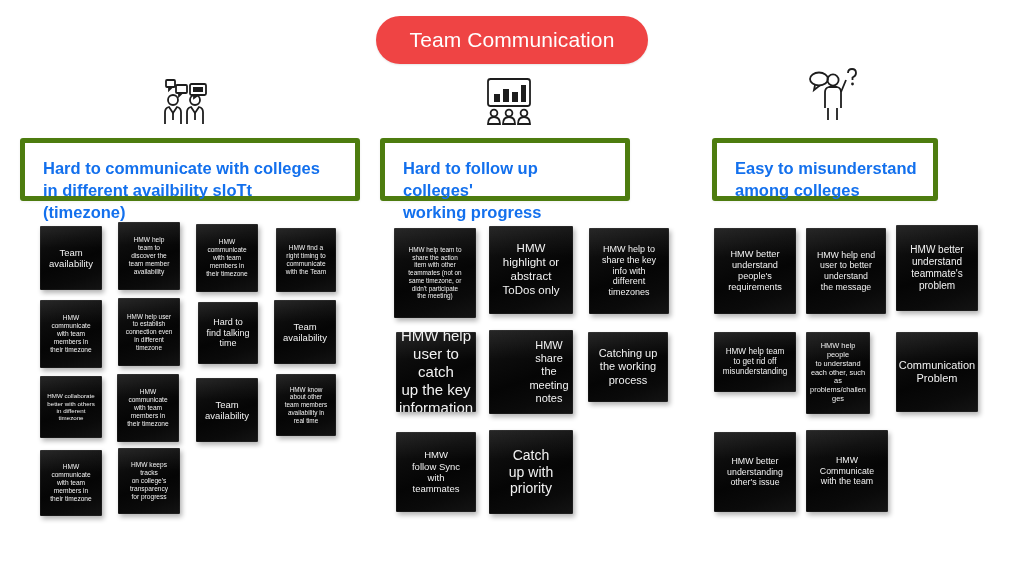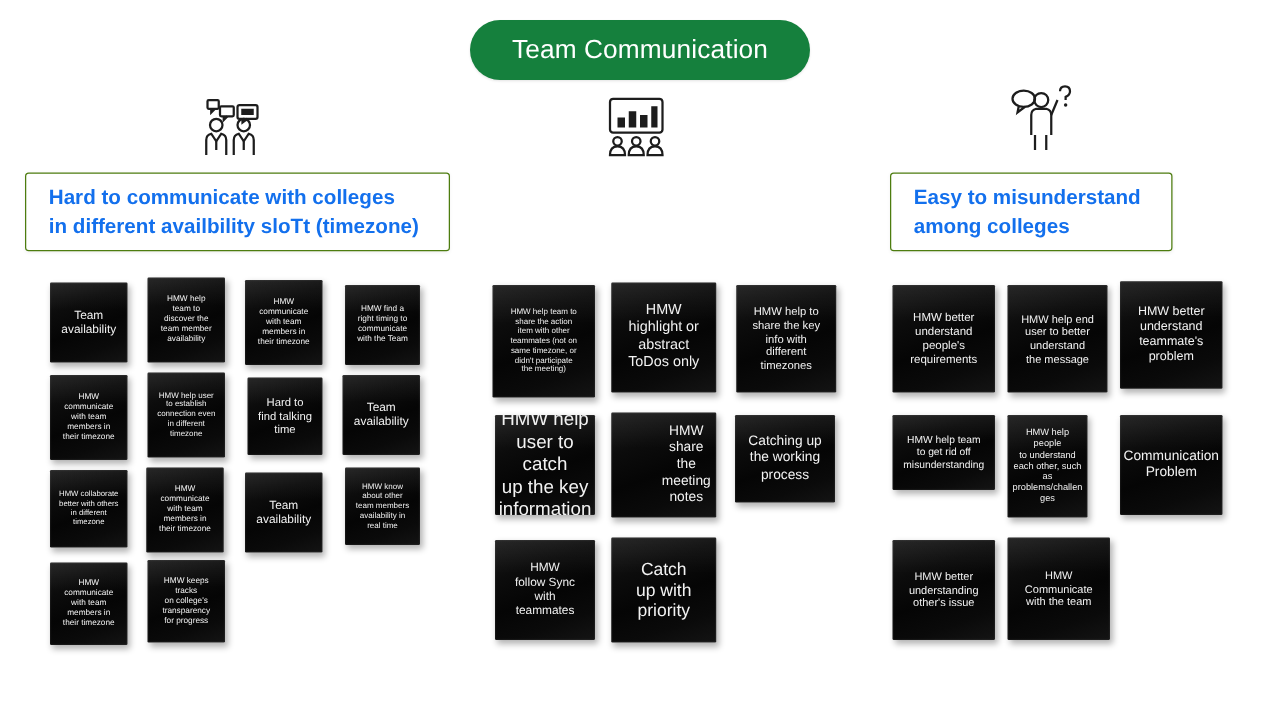--- a/index.html
+++ b/index.html
@@ -21,21 +21,21 @@
   }
 
   
   .title-pill {
     position: absolute;
     left: 376px;
     top: 16px;
     width: 272px;
     height: 48px;
     border-radius: 24px;
-    background: #15803d;
+    background: #ef4444;
     display: flex;
     align-items: center;
     justify-content: center;
     box-shadow: 0 1px 2px rgba(0,0,0,0.10);
   }
   .title-pill .title-text {
     color: #ffffff;
     font-size: 21px;
     font-weight: 400;
     letter-spacing: 0.1px;
@@ -52,27 +52,27 @@
     justify-content: center;
   }
   #icon-col1 { left: 150px; top: 76px; }
   #icon-col2 { left: 474px; top: 76px; }
   #icon-col3 { left: 798px; top: 70px; }
 
   
   .header-card {
     position: absolute;
     background: #ffffff;
-    border: 1px solid #4d7c0f;
+    border: 5px solid #4d7c0f;
     border-radius: 3px;
     box-shadow: 0 1px 3px rgba(0,0,0,0.06);
     box-sizing: border-box;
     padding: 14px 16px 14px 18px;
     display: flex;
-    align-items: center;
+    align-items: flex-start;
   }
   .header-card .header-text {
     color: #1370ed;
     font-size: 16.5px;
     font-weight: bold;
     line-height: 1.34;
     white-space: pre-line;
   }
   #hdr-col1 { left: 20px;  top: 138px; width: 340px; height: 63px; }
   #hdr-col2 { left: 380px; top: 138px; width: 250px; height: 63px; }
@@ -167,20 +167,24 @@
       <path d="M25 40 L25 52"></path>
       <path d="M34 40 L34 52"></path>
       <path d="M45 5 Q45 1 49 1 Q53 1 53 5 Q53 8 49.5 9.5 L49.5 12"></path>
       <circle cx="49.5" cy="16" r="1.4" fill="#1d1d1d" stroke="none"></circle>
     </svg>
   </div>
 
   <div class="header-card" id="hdr-col1">
     <span class="header-text">Hard to communicate with colleges
 in different availbility sloTt (timezone)</span>
+  </div>
+  <div class="header-card" id="hdr-col2">
+    <span class="header-text">Hard to follow up colleges'
+working progress</span>
   </div>
   <div class="header-card" id="hdr-col3">
     <span class="header-text">Easy to misunderstand
 among colleges</span>
   </div>
 
   <div id="notes-layer">
       <div class="note" style="left: 40px; top: 226px; width: 62px; height: 64px;"><span class="note-txt" style="font-size: 9.5px;">Team
 availability</span></div>
       <div class="note" style="left: 118px; top: 222px; width: 62px; height: 68px;"><span class="note-txt" style="font-size: 6.6px;">HMW help

